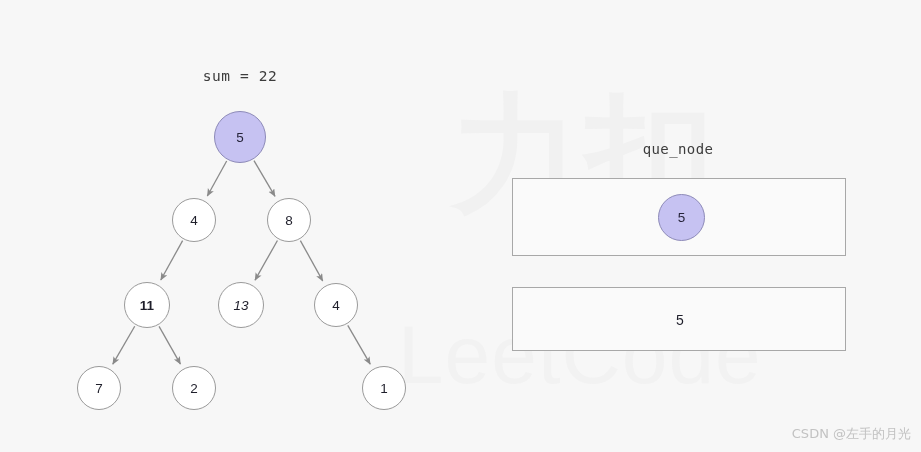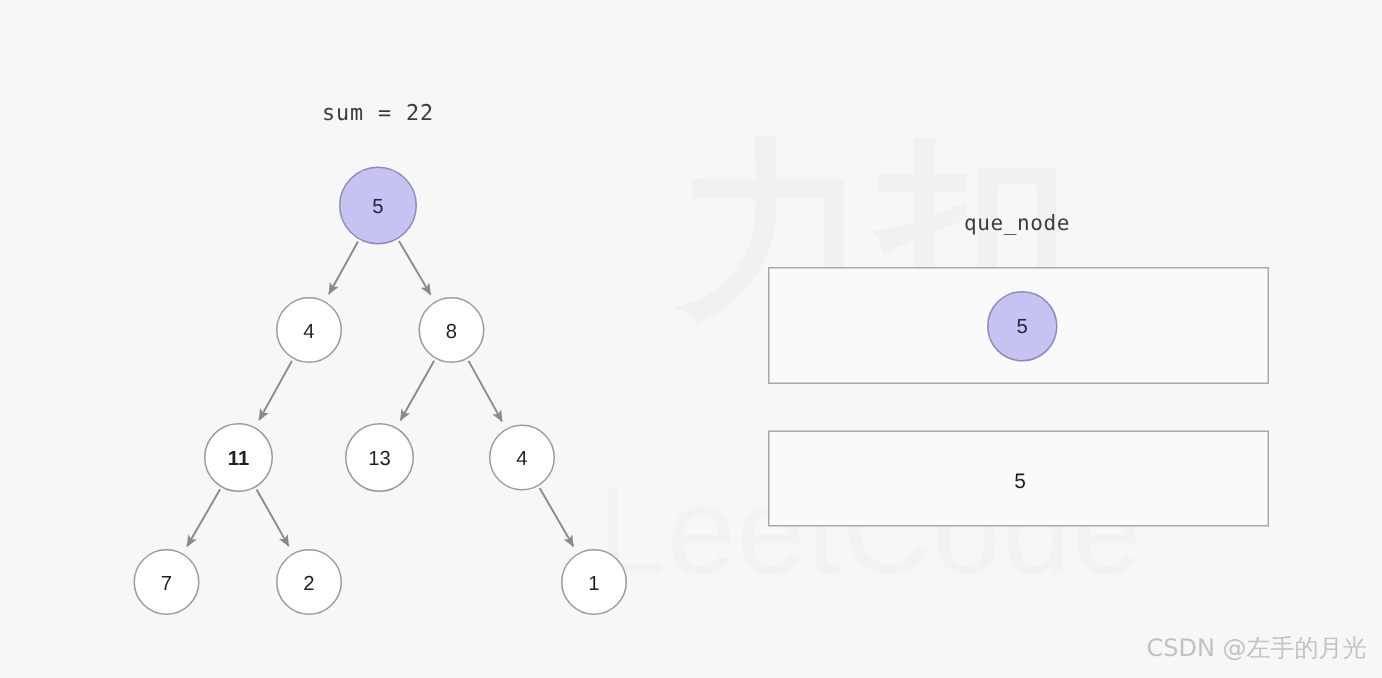--- a/index.html
+++ b/index.html
@@ -55,21 +55,20 @@
     font-weight: 400;
     white-space: nowrap;
   }
 
   
   .tree-panel {
     position: absolute;
     left: 0; top: 0;
     width: 460px; height: 452px;
     z-index: 2;
-    margin-left: 12px;
   }
   .tree-title {
     position: absolute;
     left: 140px;
     top: 68px;
     width: 200px;
     text-align: center;
     font-family: "DejaVu Sans Mono", monospace;
     font-size: 14.5px;
     letter-spacing: 0.6px;
@@ -159,21 +158,21 @@
     font-size: 14px;
     color: #1f1f2b;
   }
 
   
   .footer {
     position: absolute;
     right: 10px;
     bottom: 9px;
     font-family: "DejaVu Sans", sans-serif;
-    font-size: 16px;
+    font-size: 13px;
     color: #c2c2c2;
     white-space: nowrap;
     z-index: 3;
   }
 </style>
 </head>
 <body>
 
 <div id="stage">
 
@@ -199,21 +198,21 @@
           <line x1="134.73468541323442" y1="326.20877313961546" x2="112.7671898422879" y2="364.1942342310438" stroke="#8a8a8a" stroke-width="1.3" marker-end="url(#arrowhead)"></line>
           <line x1="159.072326597049" y1="326.3192150543631" x2="180.44942932984296" y2="364.0702688165312" stroke="#8a8a8a" stroke-width="1.3" marker-end="url(#arrowhead)"></line>
           <line x1="347.7646895015915" y1="325.34310892983524" x2="370.2328101577121" y2="364.1942342310438" stroke="#8a8a8a" stroke-width="1.3" marker-end="url(#arrowhead)"></line>
         </g>
     </svg>
     <div id="tree-node-layer">
         <div class="node root" style="left: 214px; top: 111px; width: 52px; height: 52px;">5</div>
         <div class="node" style="left: 172px; top: 198px; width: 44px; height: 44px;">4</div>
         <div class="node" style="left: 267px; top: 198px; width: 44px; height: 44px;">8</div>
         <div class="node" style="left: 124px; top: 282px; width: 46px; height: 46px; font-weight: bold;">11</div>
-        <div class="node" style="left: 218px; top: 282px; width: 46px; height: 46px;">13</div>
+        <div class="node" style="left: 218px; top: 282px; width: 46px; height: 46px; font-style: italic;">13</div>
         <div class="node" style="left: 314px; top: 283px; width: 44px; height: 44px;">4</div>
         <div class="node" style="left: 77px; top: 366px; width: 44px; height: 44px;">7</div>
         <div class="node" style="left: 172px; top: 366px; width: 44px; height: 44px;">2</div>
         <div class="node" style="left: 362px; top: 366px; width: 44px; height: 44px;">1</div>
       </div>
   </div>
 
   <div class="queue-panel">
 
     <div class="queue-label" id="label-que-node">que_node</div>

